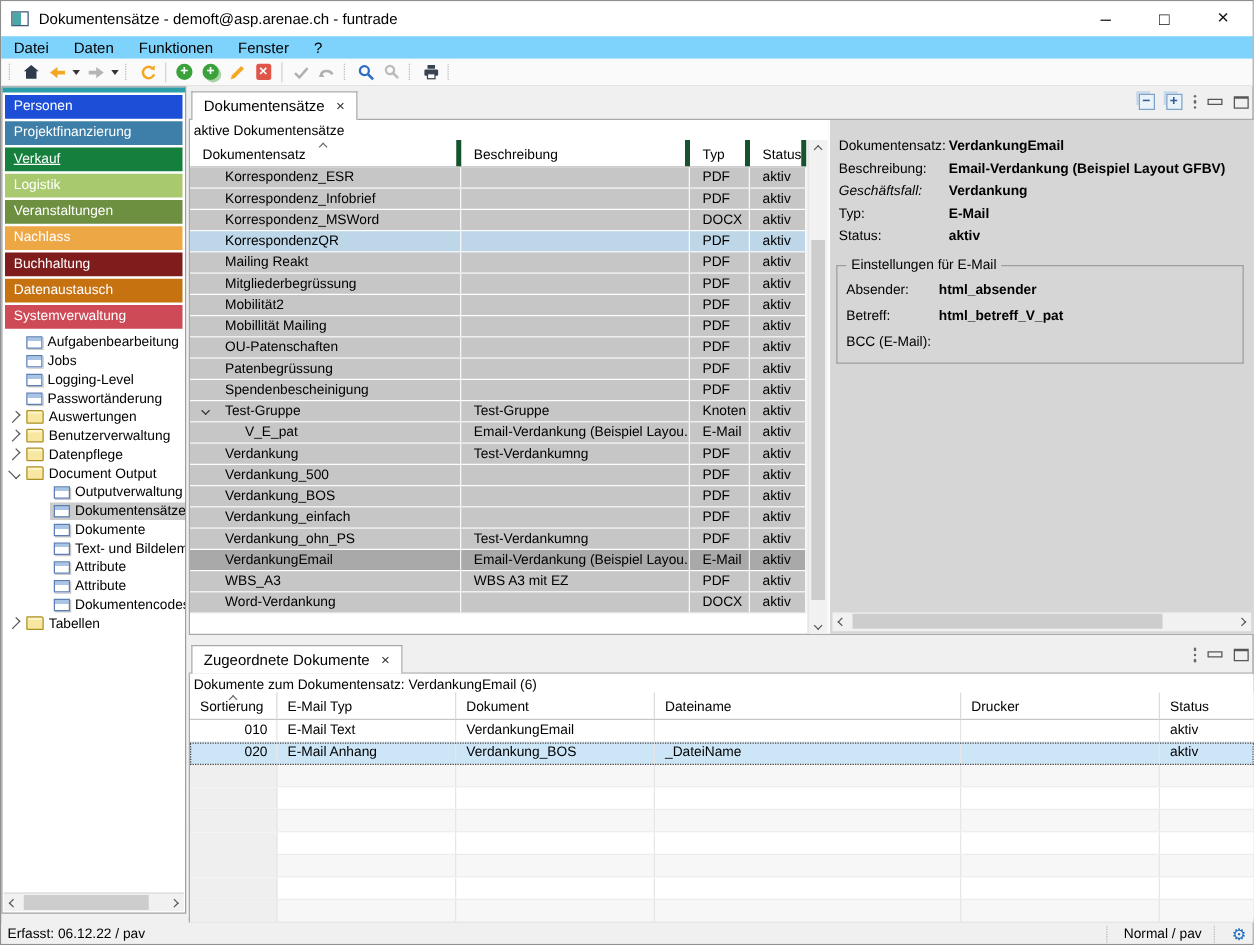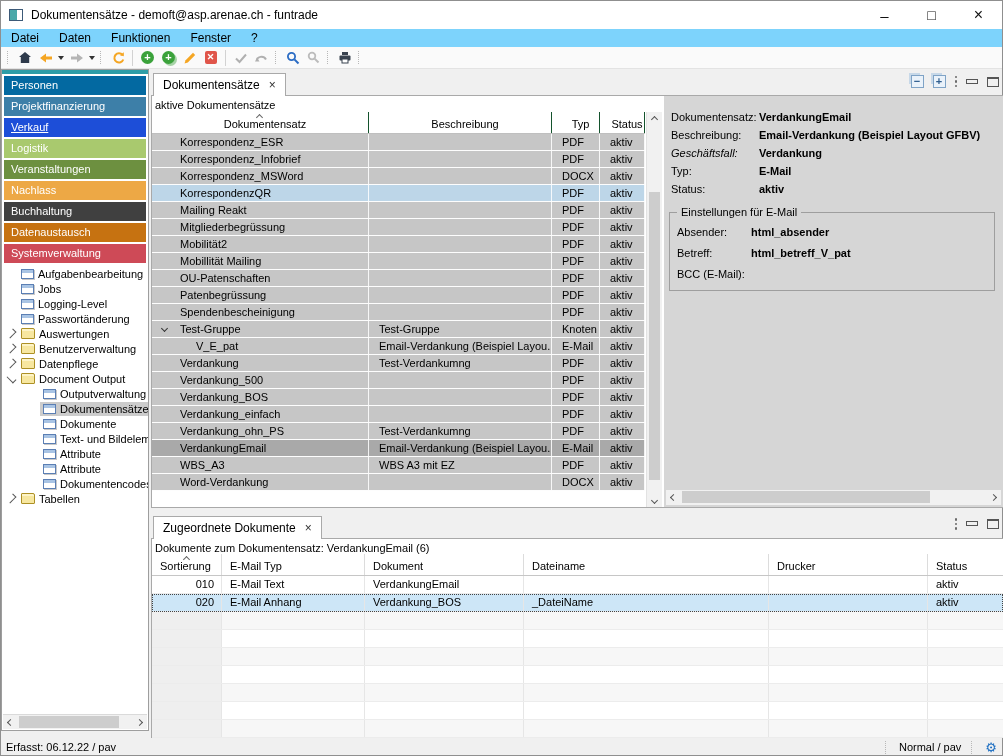--- a/index.html
+++ b/index.html
@@ -64,21 +64,21 @@
   .kebab i { width:2.5px; height:2.5px; border-radius:50%; background:#6A6A6A; }
   .minbar { width:12px; height:5px; border:1px solid #555; }
   .maxbox { width:12px; height:10px; border:1px solid #555; border-top-width:2px; }
   .pbody { position:absolute; left:0; top:25px; right:0; bottom:0; background:#FFF; border:1px solid #A9A9A9; border-top:none; }
   .subtitle { position:absolute; top:28px; left:4px; font-size:11px; z-index:1; }
 
   
   .upper { left:150px; top:70px; width:853px; height:437px; }
   .mtable { position:absolute; left:1px; top:41px; width:493px; }
   .mhead { display:grid; grid-template-columns:217px 183px 48px 45px; height:22px; background:#FFF; border-bottom:1px solid #BFBFBF; font-size:11px; }
-  .mhead .hc { position:relative; display:flex; align-items:flex-end; padding:0 0 3px 10px; border-right:1px solid #14532d; overflow:hidden;justify-content:center; }
+  .mhead .hc { position:relative; display:flex; align-items:flex-end; padding:0 0 3px 10px; border-right:4px solid #14532d; overflow:hidden; }
   .hc .chev.u { position:absolute; top:3px; left:50%; margin-left:-3px; border-color:#666; }
   .mrow { display:grid; grid-template-columns:217px 183px 48px 45px; height:17px; background:#C6C6C6; border-bottom:1px solid #FDFDFD; font-size:11px; }
   .mrow.selblue { background:#BDD6E8; }
   .mrow.seldark { background:#A9A9A9; }
   .mc { line-height:16px; padding-left:10px; border-right:1px solid rgba(255,255,255,.85); overflow:hidden; white-space:nowrap; position:relative; }
   .c-name { padding-left:28px; }
   .c-name.indent { padding-left:44px; }
   .c-name .chev { position:absolute; left:10px; top:5px; border-color:#333; }
   .mtail { height:14px; background:#FFF; }
   .vscroll { position:absolute; left:495px; top:41px; width:16px; height:395px; background:#F1F1F1; border-left:1px solid #E2E2E2; }
@@ -214,27 +214,27 @@
           <rect x="1.5" y="4.5" width="11" height="5" rx="1" fill="#39434F"></rect>
           <rect x="4" y="8" width="6" height="4" fill="#FFF" stroke="#39434F"></rect>
         </svg>
     </span>
     <span class="grip"></span>
   </div>
 
   <div class="sidebar">
     <div class="tealstrip"></div>
     <div class="modules">
-        <div class="module" style="background: #0369a1;">Personen</div>
+        <div class="module" style="background: #1d4ed8;">Personen</div>
         <div class="module" style="background: rgb(61, 127, 168);">Projektfinanzierung</div>
-        <div class="module" style="background: #1d4ed8; text-decoration: underline;">Verkauf</div>
+        <div class="module" style="background: #15803d; text-decoration: underline;">Verkauf</div>
         <div class="module" style="background: rgb(169, 201, 110);">Logistik</div>
         <div class="module" style="background: rgb(109, 144, 64);">Veranstaltungen</div>
         <div class="module" style="background: rgb(237, 168, 69);">Nachlass</div>
-        <div class="module" style="background: #404040;">Buchhaltung</div>
+        <div class="module" style="background: #7f1d1d;">Buchhaltung</div>
         <div class="module" style="background: rgb(198, 114, 17);">Datenaustausch</div>
         <div class="module" style="background: rgb(206, 74, 87);">Systemverwaltung</div>
       </div>
     <div class="tree">
         <div class="titem" style="padding-left: 16px;">
           <span class="tinner">
             <span class="win-ic"></span>
             <span class="tlabel">Aufgabenbearbeitung</span>
           </span>
         </div>

